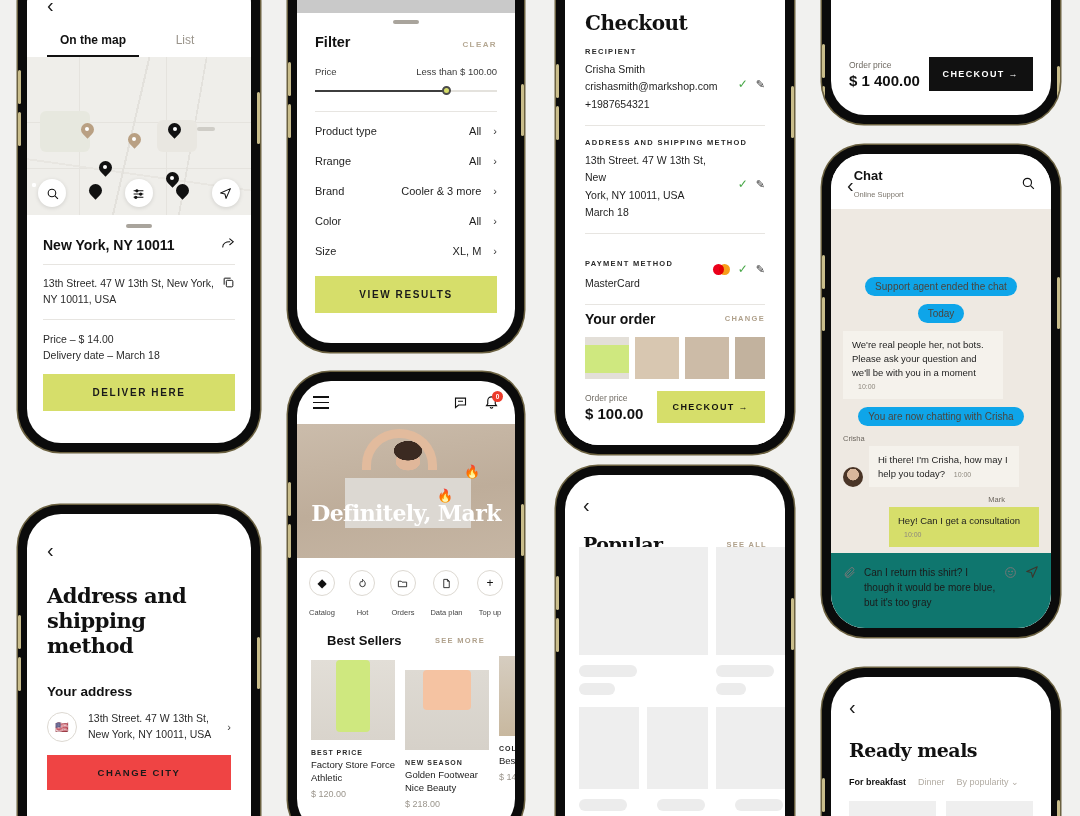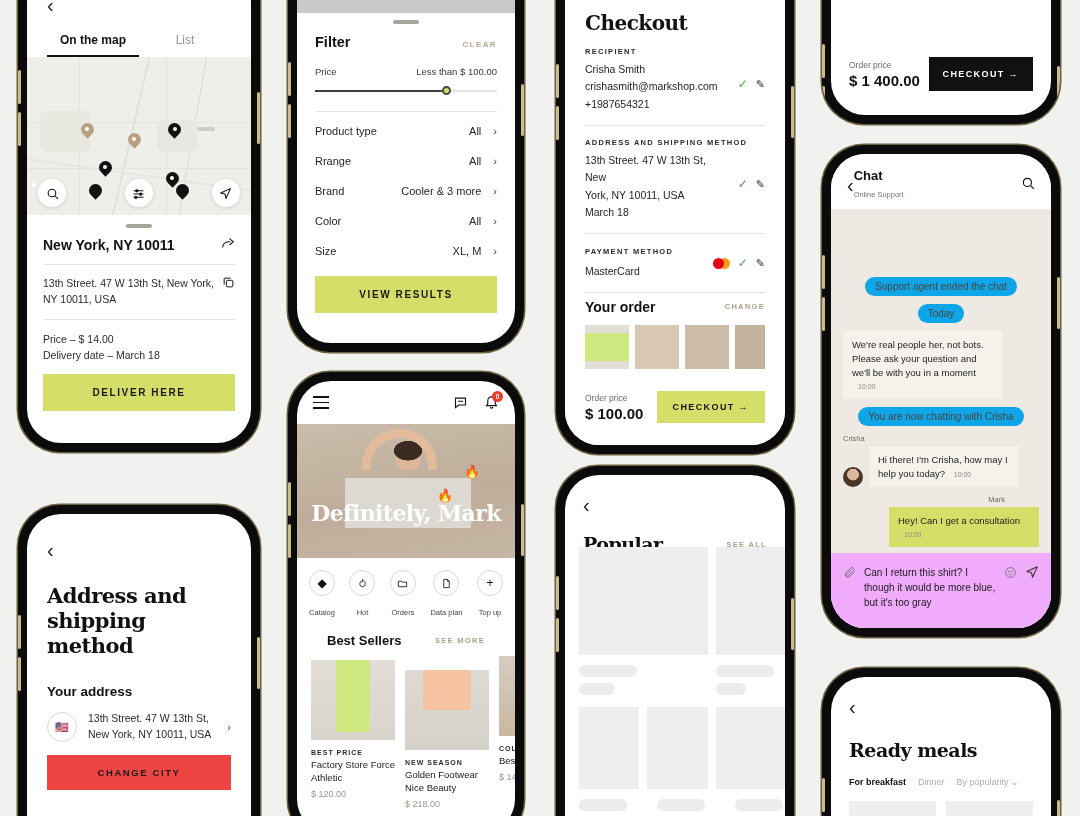--- a/index.html
+++ b/index.html
@@ -233,21 +233,21 @@
   .who.me { text-align:right; margin-right: 34px; }
   .msgrow { display:flex; gap:6px; align-items:flex-end; }
   .msgrow.me { justify-content:flex-end; }
   .ava { width: 20px; height: 20px; border-radius: 50%;
          background: radial-gradient(circle at 50% 38%, #d8b79c 36%, #4a3527 38%);
          flex: 0 0 20px; }
   .bub { background:#f5f2ec; padding: 7px 9px 6px; font-size: 9.5px; color:#1d1d1d;
          line-height:1.45; max-width: 150px; position:relative; }
   .bub.me { background:#d6de6a; }
   .bub .t { font-size: 7px; color:#8e887e; margin-left: 6px; }
-  .chat-input { position:absolute; left:0; right:0; bottom:0; background:#f0abfc;
+  .chat-input { position:absolute; left:0; right:0; bottom:0; background:#0f766e;
                 display:flex; gap:8px; align-items:flex-start; padding: 12px 12px 18px; }
   .chat-input .txt { flex:1; font-size: 10px; color:#1b1b1b; line-height:1.5; }
 
   
   #p9 { left: 822px; top: 668px; width: 238px; height: 200px; }
   .p9-pad { padding: 20px 18px 0; }
   .p9-title { font-size: 19px; margin-top: 22px; }
   .p9-tabs { display:flex; gap: 12px; align-items:center; margin-top: 16px; font-size: 9px; }
   .p9-tabs .t { color:#b2aca3; cursor:pointer; }
   .p9-tabs .t.active { color:#111; font-weight:700; }
@@ -564,21 +564,21 @@
               <div>March 18</div>
             </div>
             <span class="check">✓</span>
             <span class="pencil">✎</span>
           </div>
         </div>
         <div class="divider"></div>
 
         <div class="co-block">
           <div class="co-grid">
-            <div class="txt" style="margin-top:0">
+            <div class="txt" style="margin-top:12px">
               <div class="co-label">PAYMENT METHOD</div>
               <div style="margin-top:4px">MasterCard</div>
             </div>
             <span class="mc">
                 <i class="r"></i>
                 <i class="y"></i>
               </span>
             <span class="check">✓</span>
             <span class="pencil">✎</span>
           </div>

